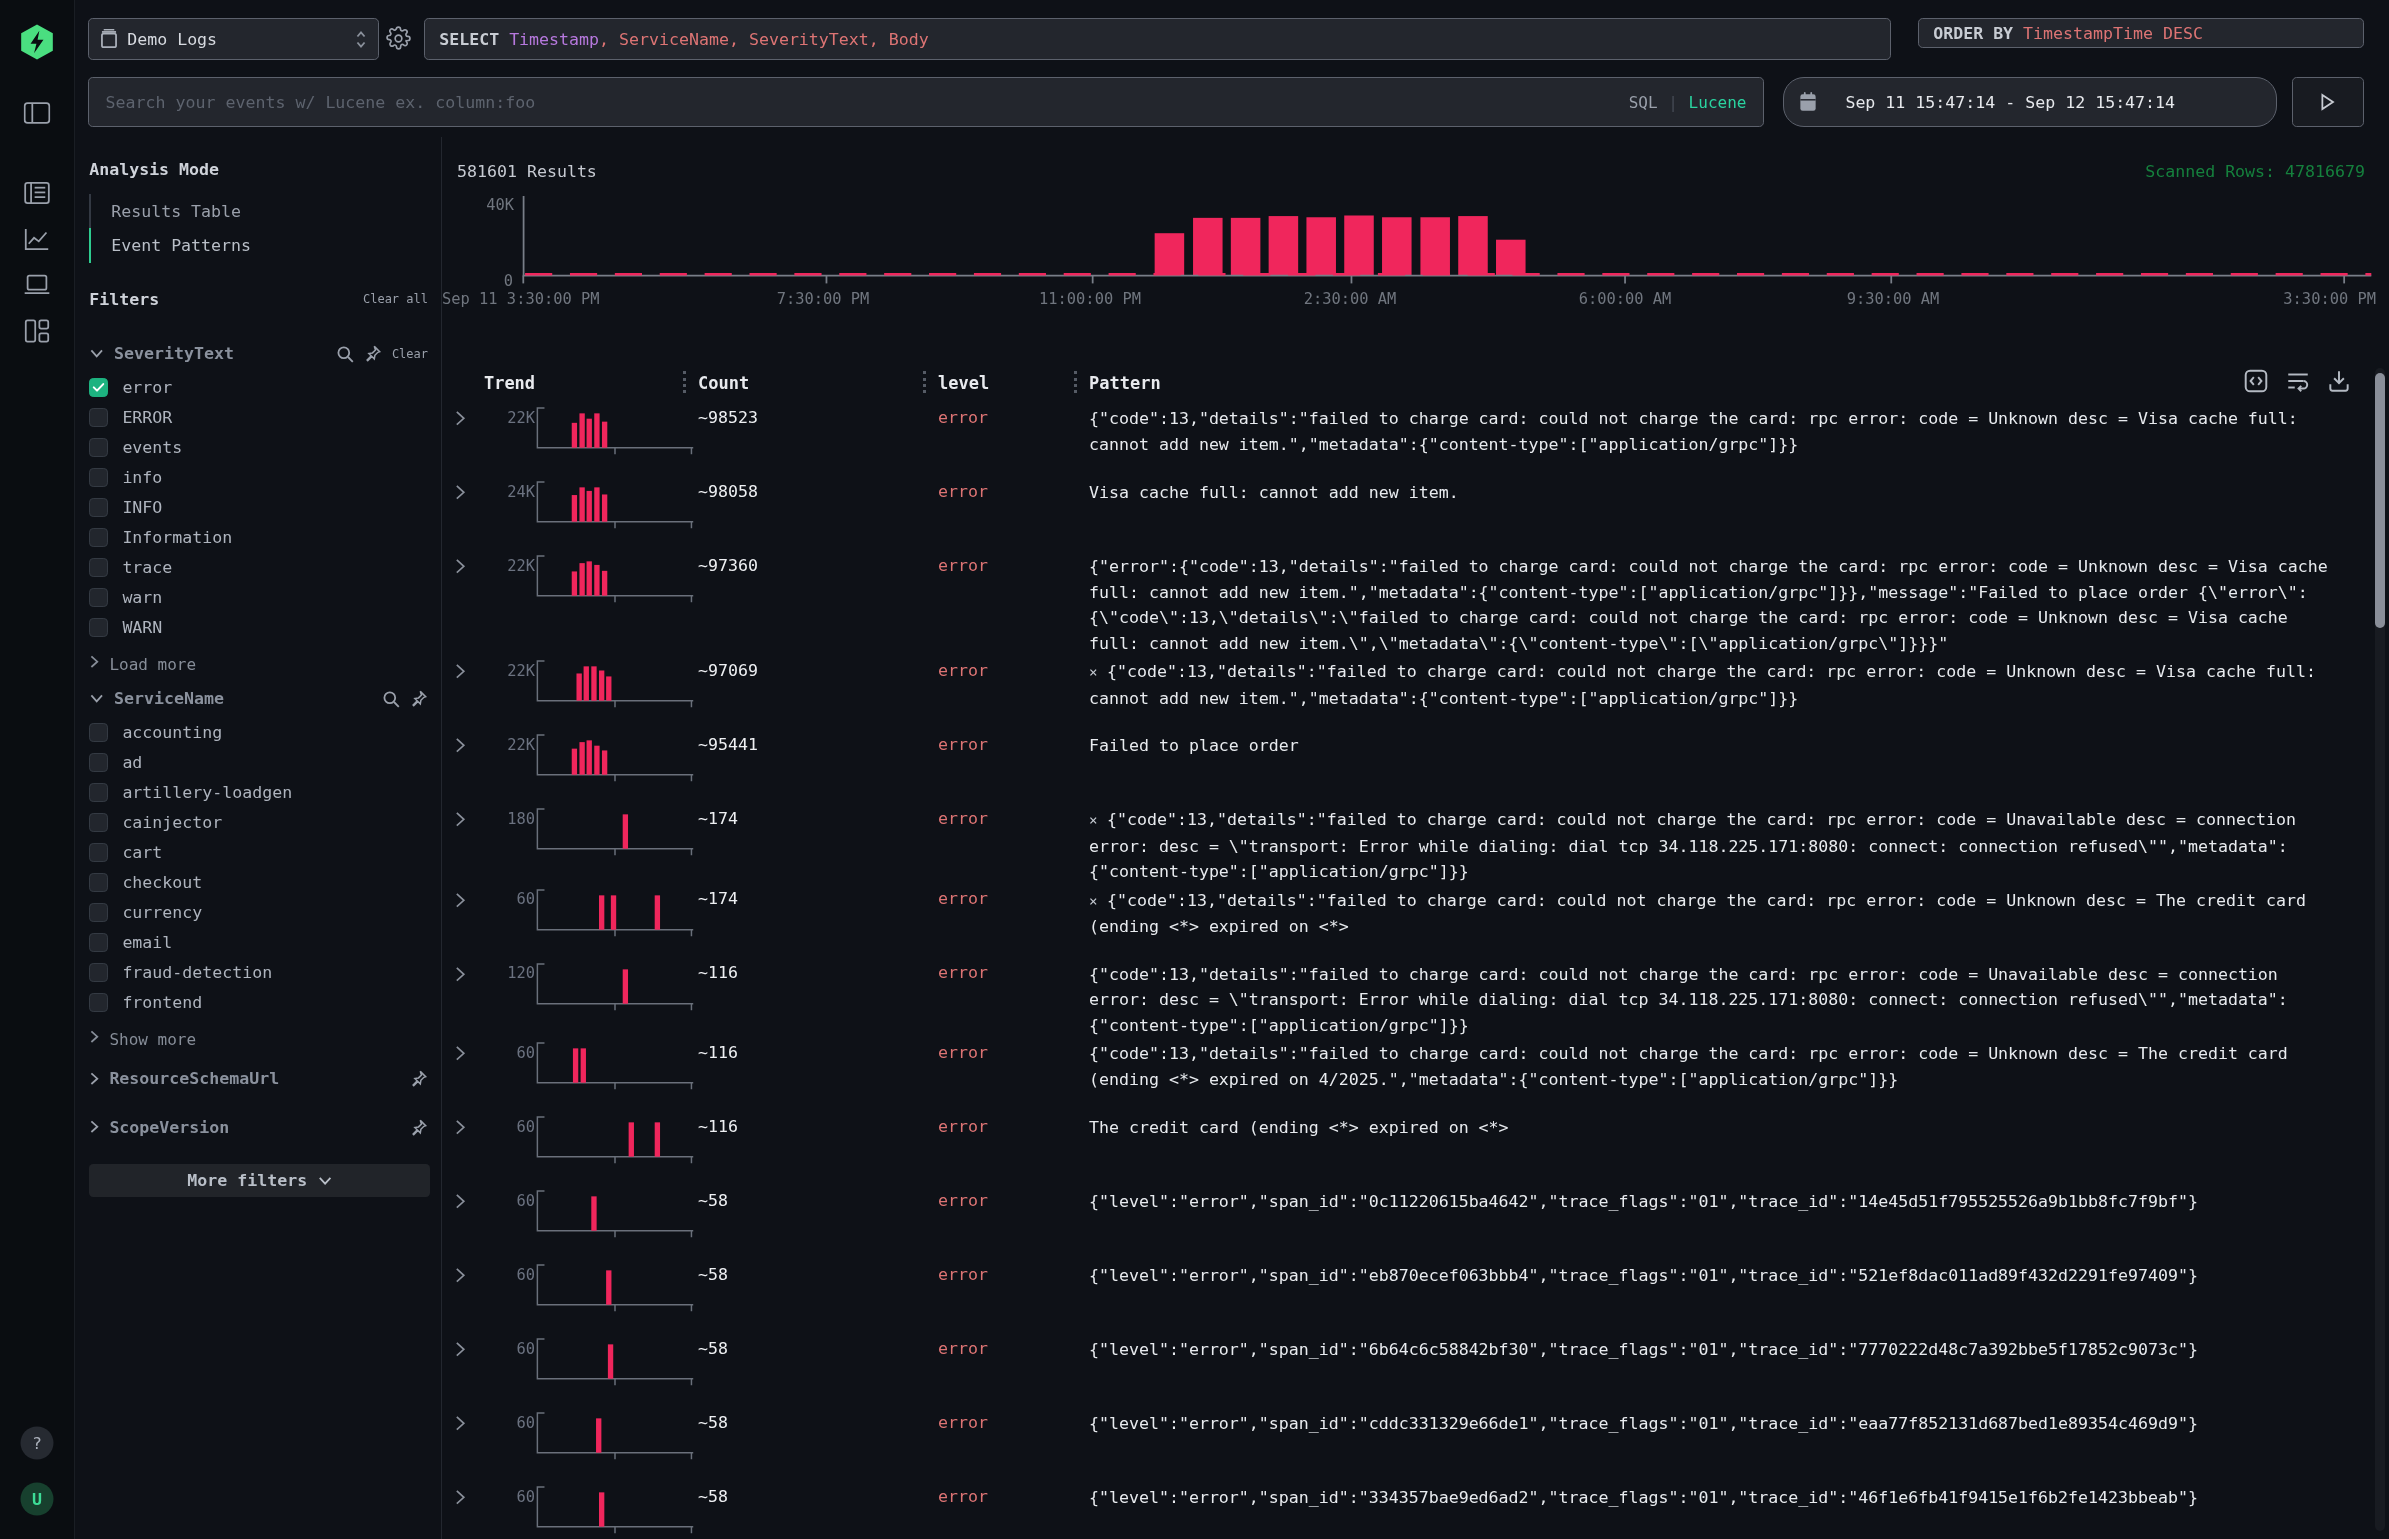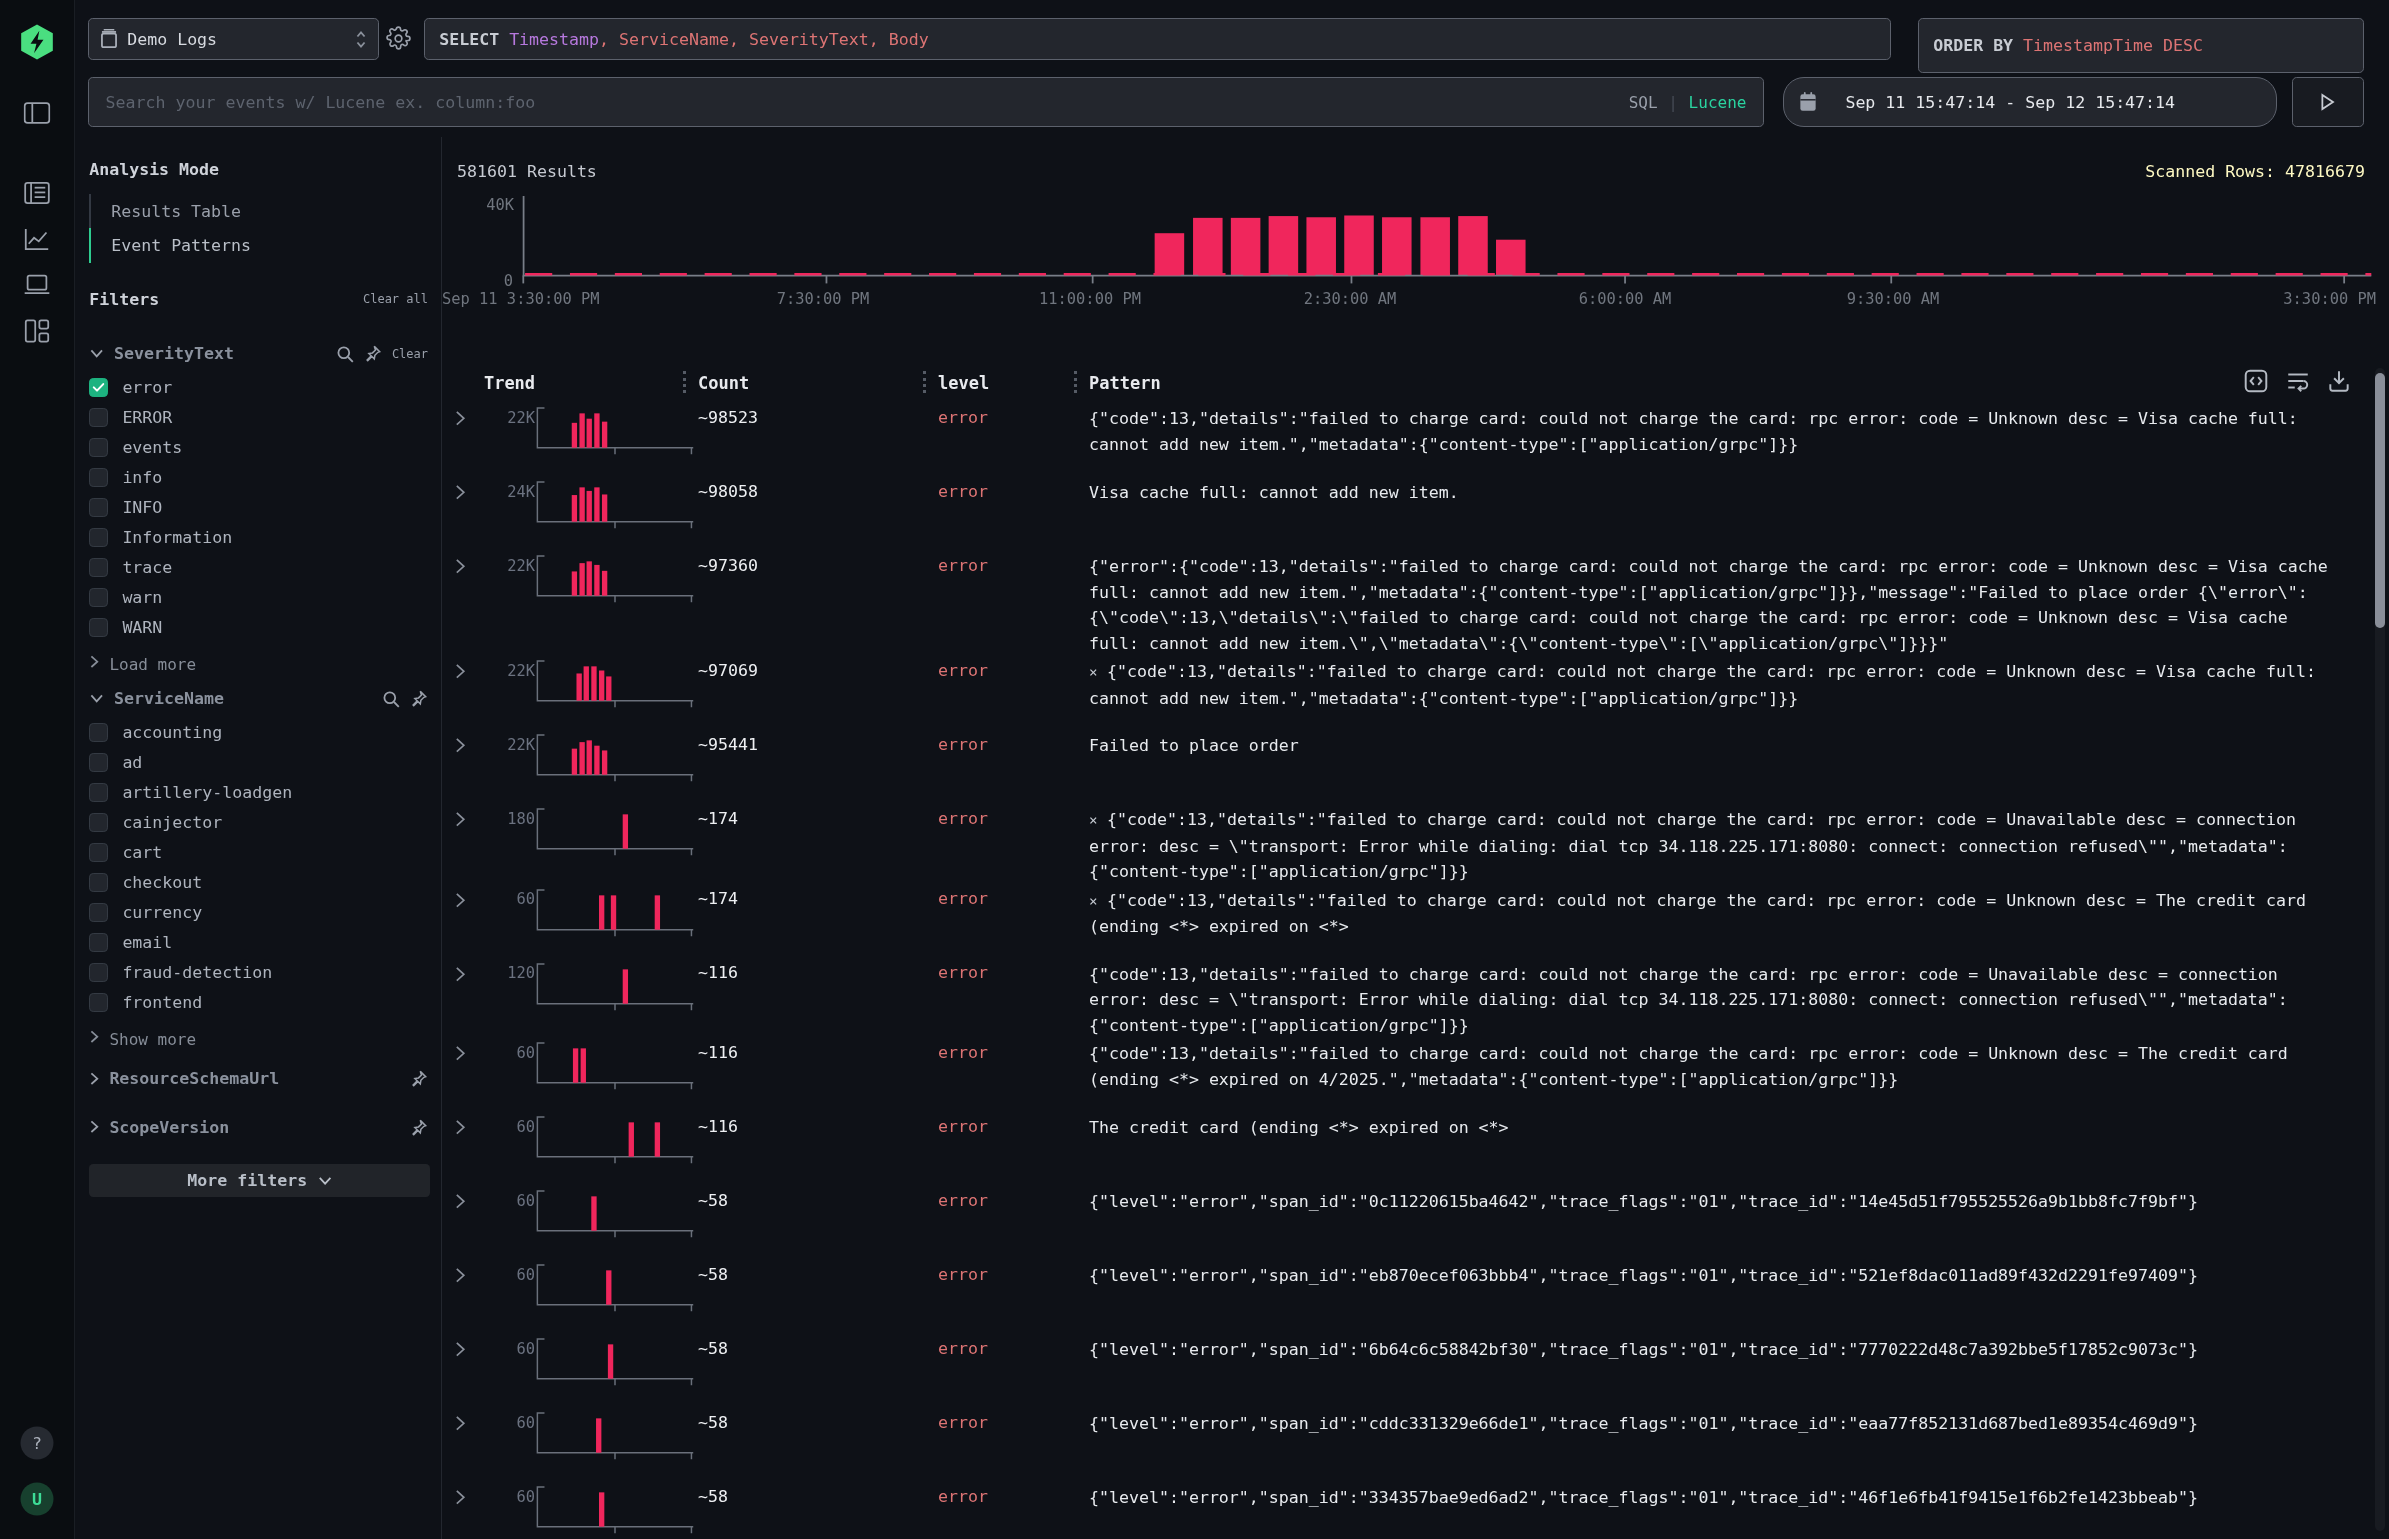--- a/index.html
+++ b/index.html
@@ -22,21 +22,21 @@
   #help-circle{background:#262a31;color:#aab0ba;}
   #user-circle{background:#17402e;color:#3ddc97;font-weight:bold;}
 
   
   .box{position:absolute;background:var(--input-bg);border:1.2px solid var(--input-border);border-radius:4.7px;
        display:flex;align-items:center;font-size:16.6px;color:var(--txt);}
   #source-select{left:88px;top:18px;width:291px;height:42px;padding:0 10.7px;gap:9.5px;}
   #source-select .lbl{color:#d7dae0;}
   #gear-btn{position:absolute;left:386px;top:26px;color:#9aa0ab;}
   #query-input{left:424px;top:18px;width:1467px;height:42px;padding:0 14.2px;gap:0;white-space:pre;}
-  #orderby-box{left:1918px;top:18px;width:446px;height:55px;padding:0 14.2px;white-space:pre;}
+  #orderby-box{left:1918px;top:18px;width:446px;height:30px;padding:0 14.2px;white-space:pre;}
   .kw{color:#c8ccd3;font-weight:bold;}
   .q-purple{color:var(--purple);}
   .q-salmon{color:var(--salmon);}
   #search-input{left:88px;top:77px;width:1676px;height:50px;padding:0 16.6px;justify-content:space-between;}
   #search-placeholder{color:#5d636e;font-size:16.6px;}
   #search-modes{display:flex;gap:10.7px;align-items:center;font-size:16px;}
   #mode-sql{color:#9aa0ab;} .mode-sep{color:#454b55;} #mode-lucene{color:var(--green);}
   #date-range{left:1783px;top:77px;width:494px;height:50px;padding:0 15.4px;gap:28px;color:#e6e8ec;border-radius:21px;}
   #run-btn{left:2292px;top:77px;width:72px;height:50px;justify-content:center;background:#181b21;}
 
@@ -58,21 +58,21 @@
   .cbx{width:19px;height:19px;border-radius:4.2px;background:#22262d;border:1.2px solid #343a43;flex:0 0 auto;
        display:flex;align-items:center;justify-content:center;}
   .cbx.checked{background:var(--green-check);border-color:var(--green-check);}
   .more-link{display:flex;align-items:flex-end;gap:9.5px;height:31px;font-size:16px;color:#868d98;cursor:pointer;}
   #more-filters{margin-top:18px;width:341px;height:33px;background:#212429;border-radius:4.2px;border:none;
     color:#b9bfc8;font-size:16.6px;font-weight:bold;display:flex;align-items:center;justify-content:center;gap:10.7px;cursor:pointer;}
 
   
   #main{position:absolute;left:442px;top:137px;width:1947px;height:1403px;}
   #results-count{position:absolute;left:15px;top:25px;font-size:16.6px;color:#c6cad2;}
-  #scanned-rows{position:absolute;right:24px;top:25px;font-size:16.6px;color:#fef9c3;margin-left:8px;}
+  #scanned-rows{position:absolute;right:24px;top:25px;font-size:16.6px;color:#15803d;margin-left:8px;}
   #chart-ylab-top{position:absolute;left:36px;top:59px;width:36px;text-align:right;font-size:15.4px;color:#70767f;}
   #chart-ylab-zero{position:absolute;left:50px;top:135px;width:21px;text-align:right;font-size:15.4px;color:#70767f;}
   #chart-plot{position:absolute;left:76px;top:59px;}
   .xtick{position:absolute;top:153px;font-size:15.4px;color:#70767f;white-space:nowrap;}
 
   
   .tgrid{display:grid;grid-template-columns:37px 207px 240px 151px 1fr;}
   #table-head{position:absolute;left:12px;top:236px;width:1899px;align-items:center;}
   #table-head .th{font-size:17px;font-weight:bold;color:#e8eaee;position:relative;}
   #table-head .th.handled::before{content:"";position:absolute;left:-15.4px;top:-2.4px;height:22.6px;border-left:3px dotted #555b65;}

